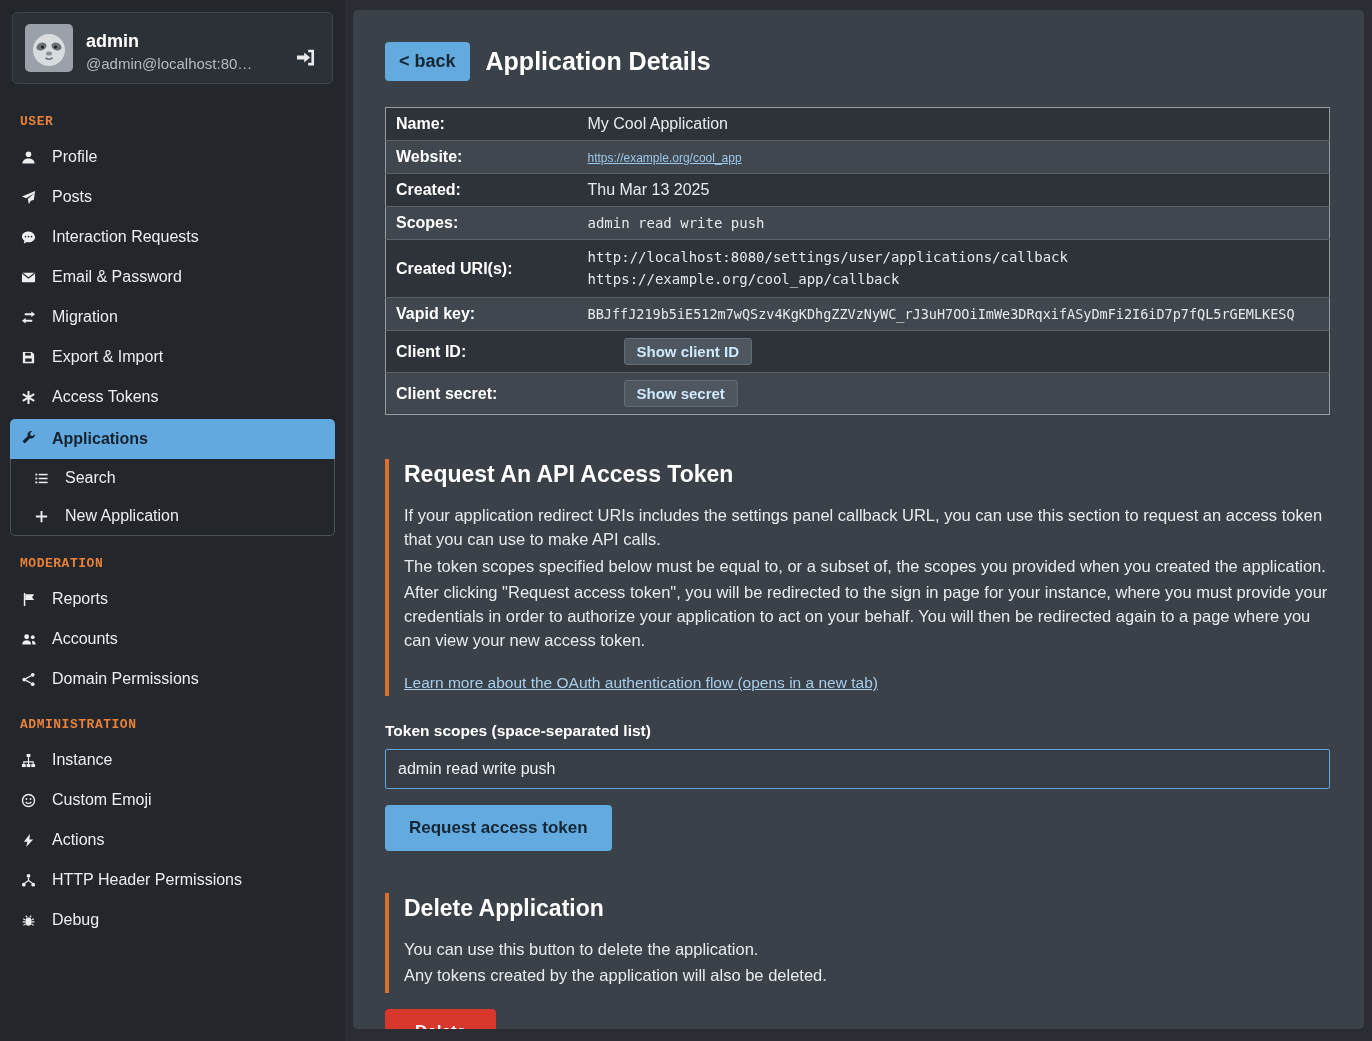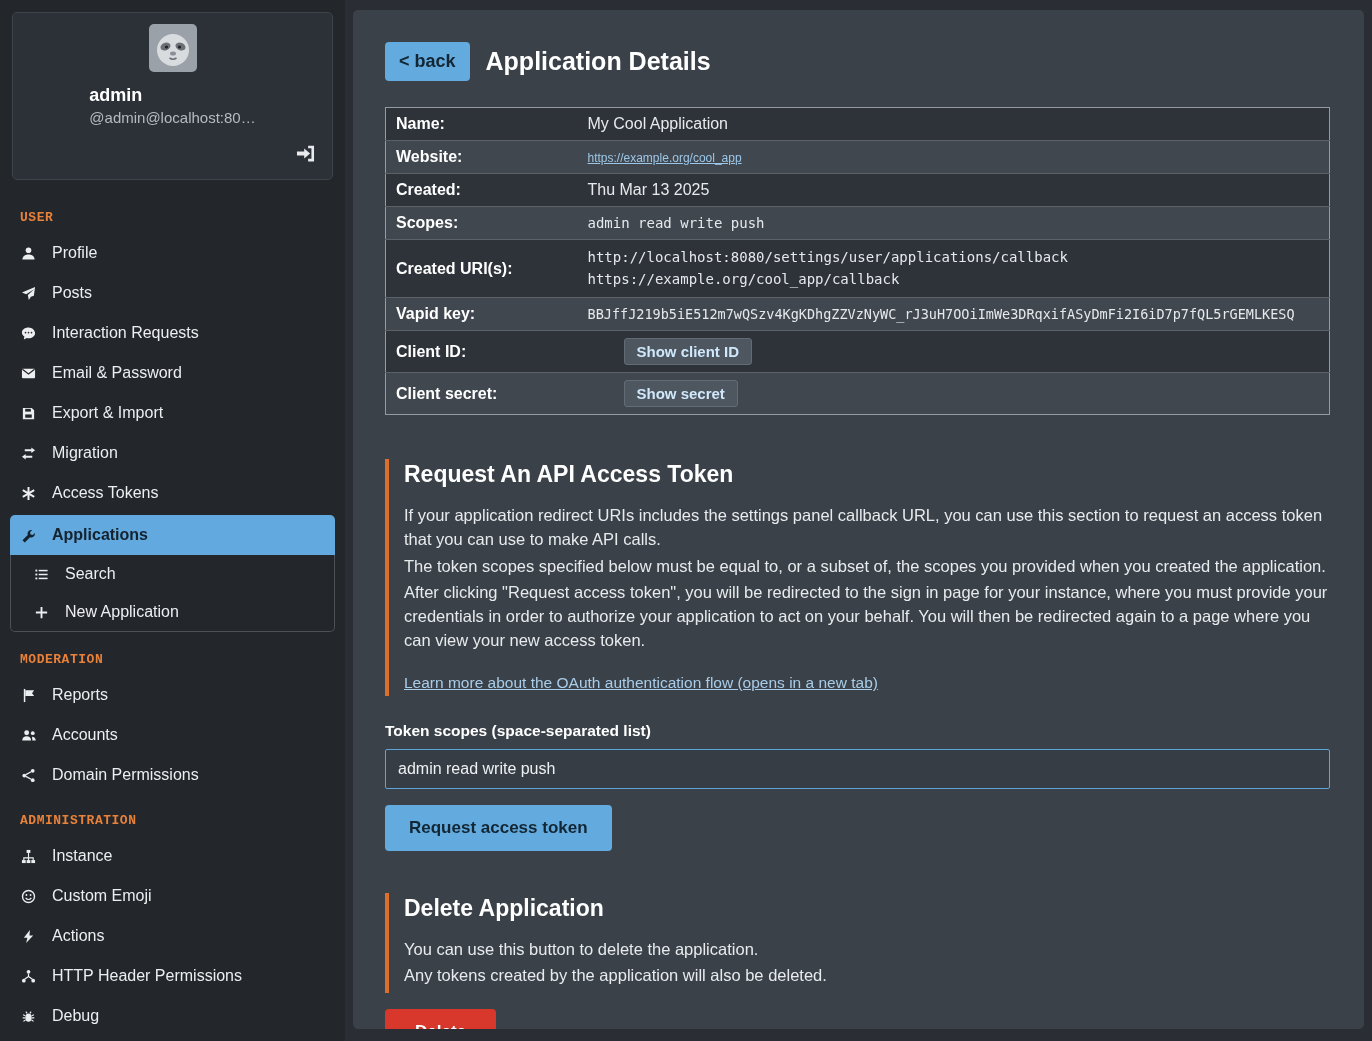--- a/index.html
+++ b/index.html
@@ -15,23 +15,22 @@
 
   
   .sidebar {
     width: 345px; min-width: 345px; height: 100%;
     background: #23262b;
     overflow: hidden;
   }
   .user-card {
     margin: 12px; padding: 11px 12px;
     background: #2c3037; border: 1px solid #3e434a; border-radius: 5px;
-    display: flex; align-items: center; gap: 13px;
+    display: flex; align-items: flex-end; gap: 13px;
     cursor: pointer;
-    flex-direction: column;
   }
   .avatar { width: 48px; height: 48px; flex: none; }
   .avatar svg { display: block; }
   .user-meta { min-width: 0; }
   .user-name { font-weight: bold; font-size: 18px; color: #ffffff; }
   .user-handle { font-size: 15px; color: #b6bbc2; margin-top: 3px;
     white-space: nowrap; overflow: hidden; text-overflow: ellipsis; max-width: 180px; }
   .logout { margin-left: auto; background: none; border: none; color: #e8eaed; padding: 4px; cursor: pointer; }
   .logout svg { display: block; }
 
@@ -42,21 +41,21 @@
   .nav-item {
     display: flex; align-items: center; gap: 15px;
     padding: 11px 20px; color: #eceef0; text-decoration: none;
     font-size: 16px; cursor: pointer;
   }
   .nico { width: 17px; display: inline-flex; justify-content: center; flex: none; }
   .nico svg { display: block; }
 
   .apps-group { margin: 2px 10px; }
   .apps-group .nav-head {
-    display: flex; align-items: flex-end; gap: 15px;
+    display: flex; align-items: flex-start; gap: 15px;
     padding: 11px 10px; border-radius: 5px 5px 0 0;
     background: #61a9de; color: #15222e; font-weight: bold; cursor: pointer;
   }
   .submenu {
     border: 1px solid #4c5158; border-top: none; border-radius: 0 0 5px 5px;
   }
   .submenu .nav-item { padding: 10px 10px 10px 22px; }
 
   
   .main {
@@ -179,34 +178,34 @@
         <svg width="15" height="15" viewBox="0 0 16 16" fill="currentColor">
             <rect x="1" y="3" width="14" height="10" rx="1"></rect>
             <path d="M1.5 3.5 8 8.5l6.5-5" stroke="#23262b" stroke-width="1.3" fill="none"></path>
           </svg>
       </span>
       <span>Email &amp; Password</span>
     </a>
     <a class="nav-item">
       <span class="nico">
         <svg width="15" height="15" viewBox="0 0 16 16" fill="currentColor">
+            <path d="M11 1.5 15 4.5 11 7.5V5.5H4V3.5h7zM5 8.5 1 11.5l4 3V12.5h7v-2H5z"></path>
+          </svg>
+      </span>
+      <span>Migration</span>
+    </a>
+    <a class="nav-item">
+      <span class="nico">
+        <svg width="15" height="15" viewBox="0 0 16 16" fill="currentColor">
             <path d="M2 2h9.5L14 4.5V14H2z"></path>
             <rect x="4.5" y="3" width="6" height="3" fill="#23262b"></rect>
             <rect x="4.5" y="9" width="7" height="3.5" fill="#23262b"></rect>
           </svg>
       </span>
       <span>Export &amp; Import</span>
-    </a>
-    <a class="nav-item">
-      <span class="nico">
-        <svg width="15" height="15" viewBox="0 0 16 16" fill="currentColor">
-            <path d="M11 1.5 15 4.5 11 7.5V5.5H4V3.5h7zM5 8.5 1 11.5l4 3V12.5h7v-2H5z"></path>
-          </svg>
-      </span>
-      <span>Migration</span>
     </a>
     <a class="nav-item">
       <span class="nico">
         <svg width="15" height="15" viewBox="0 0 16 16">
             <path d="M8 1v14M1.9 4.5l12.2 7M14.1 4.5l-12.2 7" stroke="currentColor" stroke-width="2.1" fill="none"></path>
           </svg>
       </span>
       <span>Access Tokens</span>
     </a>
   </nav>

